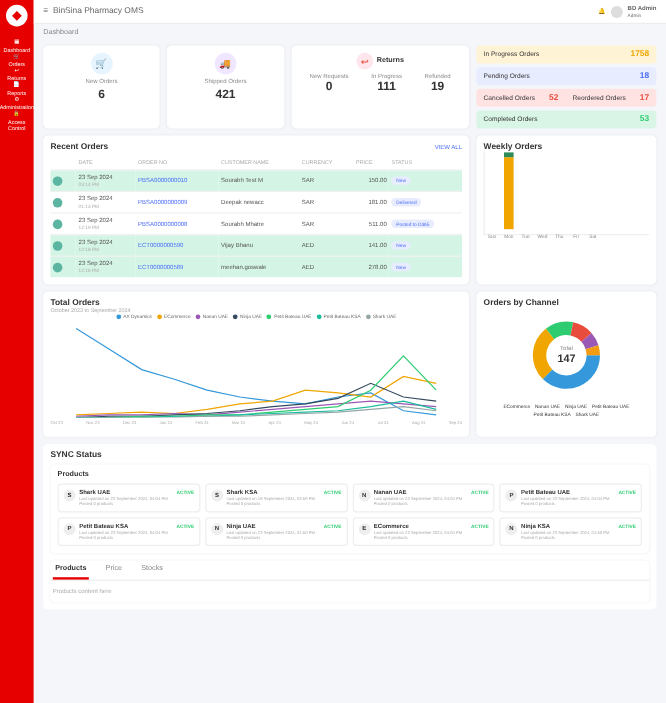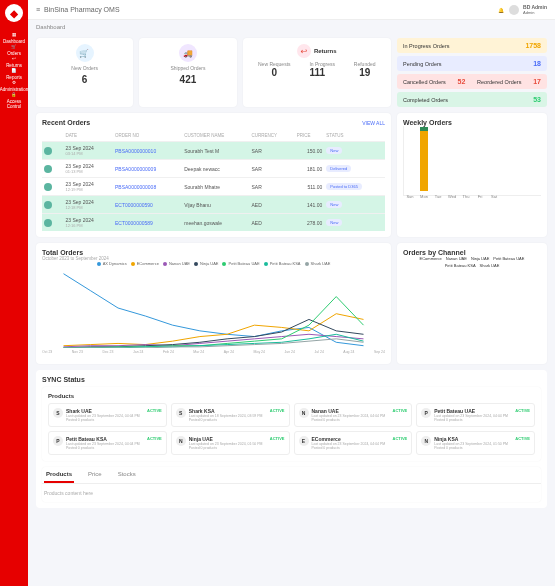--- a/index.html
+++ b/index.html
@@ -134,21 +134,21 @@
         <div class="card returns-card">
           <div class="returns-head">
             <div class="stat-icon" style="background:#ffe6ec;color:#e74c3c;width:14px;height:14px">↩</div>
             <span style="font-size:6px;font-weight:bold">Returns</span>
           </div>
           <div class="returns-split" id="returns-split">
               <div style="text-align:center">
                 <div class="stat-label">New Requests</div>
                 <div class="stat-val">0</div>
               </div>
-              <div style="text-align:left">
+              <div style="text-align:center">
                 <div class="stat-label">In Progress</div>
                 <div class="stat-val">111</div>
               </div>
               <div style="text-align:center">
                 <div class="stat-label">Refunded</div>
                 <div class="stat-val">19</div>
               </div>
             </div>
         </div>
         <div class="status-list" id="status-list">
@@ -318,20 +318,34 @@
                 <span>May 24</span>
                 <span>Jun 24</span>
                 <span>Jul 24</span>
                 <span>Aug 24</span>
                 <span>Sep 24</span>
               </div>
           </div>
         </div>
         <div class="card channels">
           <div class="sec-title">Orders by Channel</div>
+          <div class="donut-wrap">
+            <svg id="donut" viewBox="0 0 100 100" style="width:70px;height:70px">
+                <path d="M 90 50 A 40 40 0 0 1 21.867250201139214 78.4349852954894 L 33.120350120683526 67.06099117729364 A 24 24 0 0 0 74 50 Z" fill="#3498db"></path>
+                <path d="M 21.867250201139214 78.4349852954894 A 40 40 0 0 1 25.734404900229787 18.20092934606409 L 35.44064294013788 30.920557607638454 A 24 24 0 0 0 33.120350120683526 67.06099117729364 Z" fill="#f0a500"></path>
+                <path d="M 25.734404900229787 18.20092934606409 A 40 40 0 0 1 58.06544607022535 10.821580178773338 L 54.83926764213521 26.492948107264002 A 24 24 0 0 0 35.44064294013788 30.920557607638454 Z" fill="#2ecc71"></path>
+                <path d="M 58.06544607022535 10.821580178773338 A 40 40 0 0 1 79.89678381020143 23.425908899718173 L 67.93807028612086 34.05554533983091 A 24 24 0 0 0 54.83926764213521 26.492948107264002 Z" fill="#e74c3c"></path>
+                <path d="M 79.89678381020143 23.425908899718173 A 40 40 0 0 1 88.22291223144563 38.20979302356385 L 72.93374733886738 42.92587581413831 A 24 24 0 0 0 67.93807028612086 34.05554533983091 Z" fill="#9b59b6"></path>
+                <path d="M 88.22291223144563 38.20979302356385 A 40 40 0 0 1 90 50.00000000000003 L 74 50.000000000000014 A 24 24 0 0 0 72.93374733886738 42.92587581413831 Z" fill="#f39c12"></path>
+              </svg>
+            <div class="donut-center">
+              <div class="t">Total</div>
+              <div class="n">147</div>
+            </div>
+          </div>
           <div class="ch-legend" id="ch-legend">
               <span><span class="dot" style="background:#3498db"></span> ECommerce</span>
               <span><span class="dot" style="background:#f0a500"></span> Nanan UAE</span>
               <span><span class="dot" style="background:#2ecc71"></span> Ninja UAE</span>
               <span><span class="dot" style="background:#e74c3c"></span> Petit Bateau UAE</span>
               <span><span class="dot" style="background:#9b59b6"></span> Petit Bateau KSA</span>
               <span><span class="dot" style="background:#f39c12"></span> Shark UAE</span>
             </div>
         </div>
       </div>

